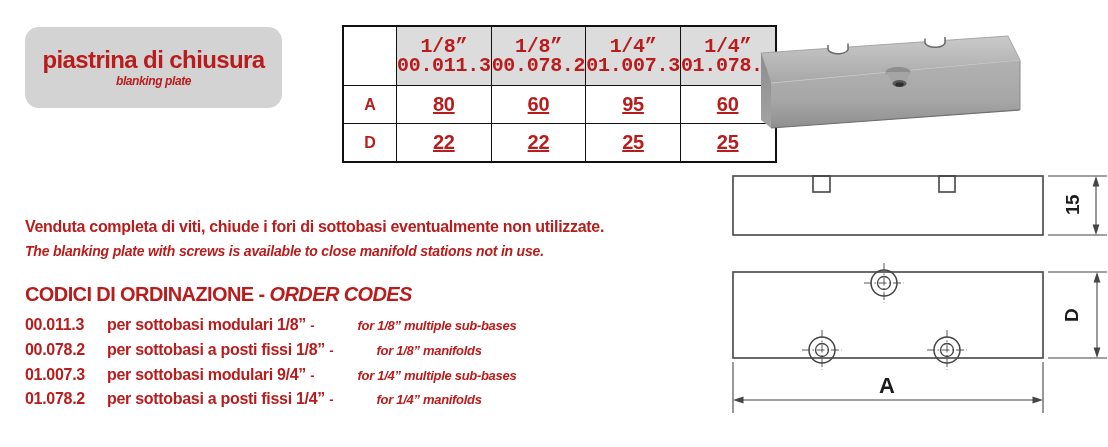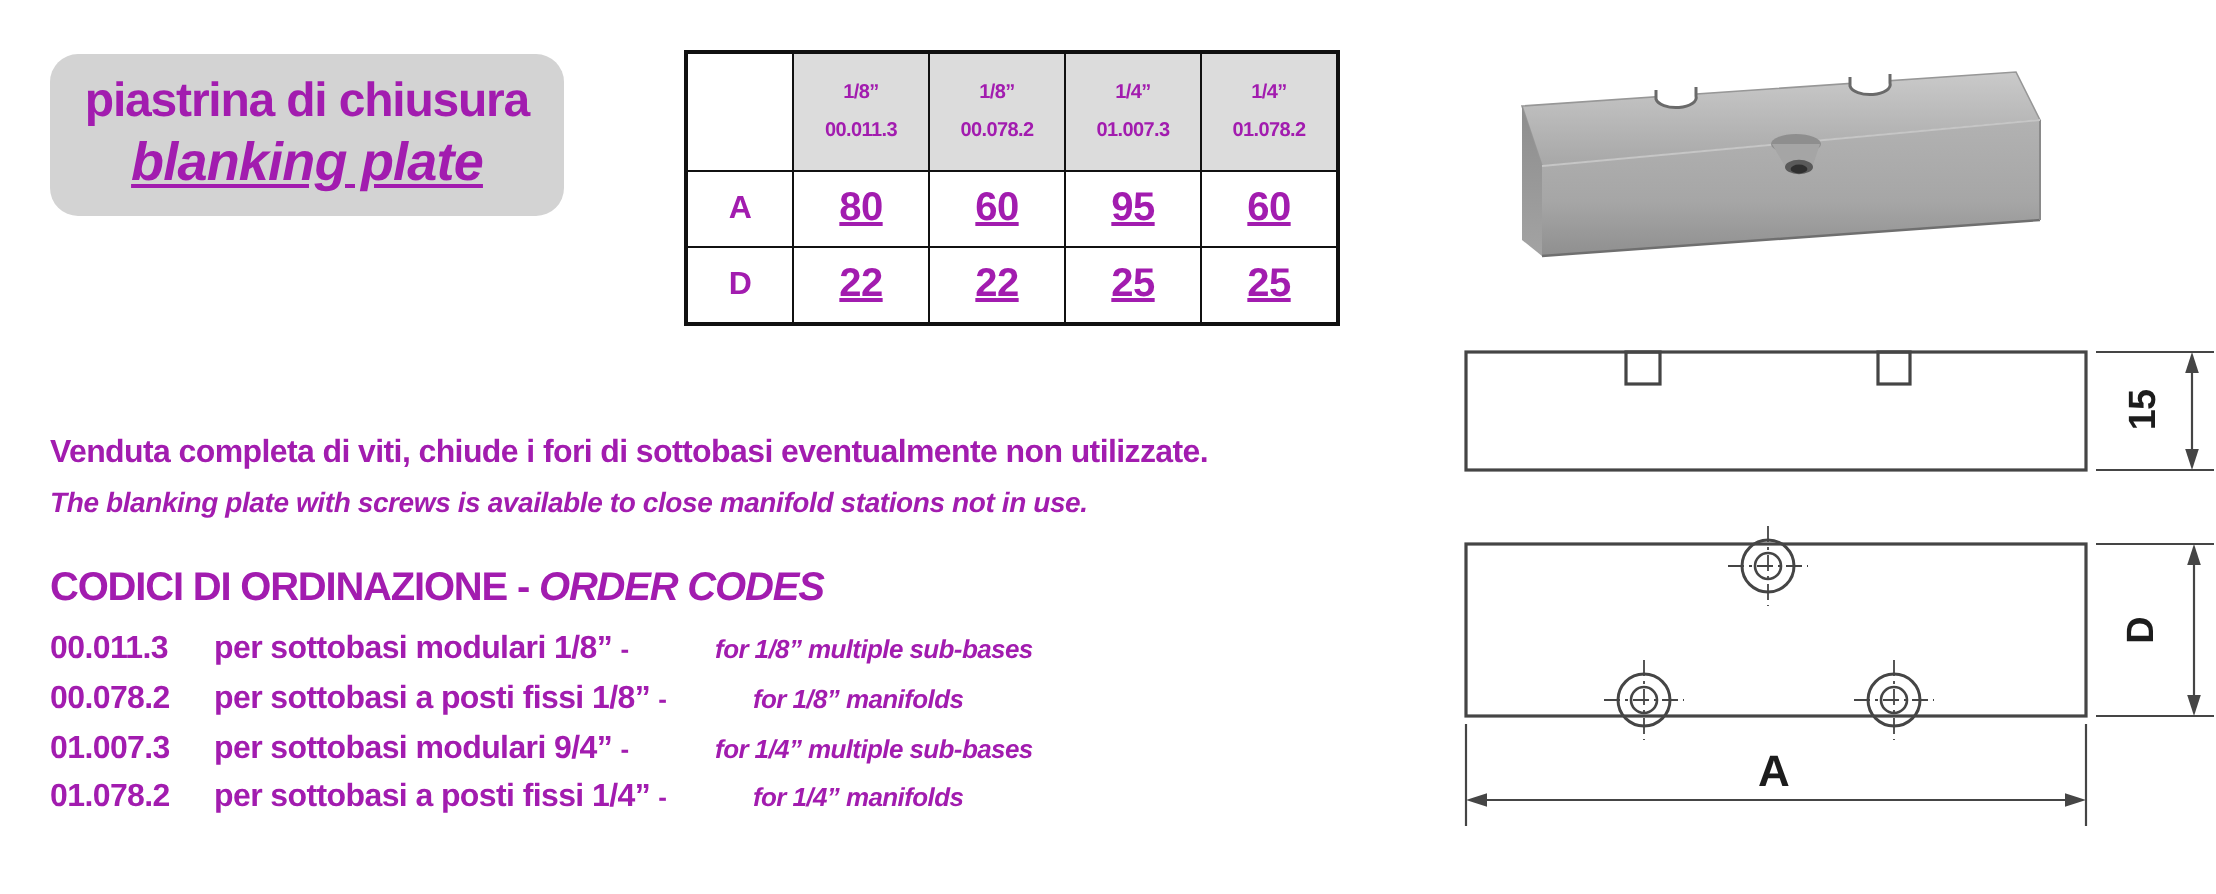--- a/index.html
+++ b/index.html
@@ -1,38 +1,38 @@
 <!DOCTYPE html>
 <html><head>
 <meta charset="utf-8">
 <style>
   html,body{margin:0;padding:0;background:#fff;}
   .page{
     position:relative;width:1108px;height:447px;background:#ffffff;
-    font-family:"Liberation Sans",sans-serif;color:#a21caf;overflow:hidden;
+    font-family:"Liberation Sans",sans-serif;color:#b91c1c;overflow:hidden;
   }
   
   .title-box{
     position:absolute;left:25px;top:27px;width:257px;height:81px;
     background:#d3d3d3;border-radius:14px;
     display:flex;flex-direction:column;justify-content:center;align-items:center;
   }
   .title-it{font-size:24px;font-weight:bold;letter-spacing:-0.6px;line-height:1.1;}
-  .title-en{font-size:27px;font-weight:bold;font-style:italic;letter-spacing:-0.4px;margin-top:1px;text-decoration:underline;}
+  .title-en{font-size:12px;font-weight:bold;font-style:italic;letter-spacing:-0.4px;margin-top:1px;}
 
   
   .spec-table{
     position:absolute;left:342px;top:25px;border-collapse:collapse;
     table-layout:fixed;border:2px solid #111;
   }
   .spec-table th,.spec-table td{
     border:1.6px solid #111;text-align:center;vertical-align:middle;
     font-weight:bold;padding:0;letter-spacing:-0.3px;
   }
-  .spec-table thead th{width:67px;height:58px;background:#dcdcdc;font-size:10px;line-height:19px;}
+  .spec-table thead th{width:67px;height:58px;background:#dcdcdc;font-size:20px;line-height:19px;font-family:Liberation Mono, monospace;}
   .spec-table thead th.corner{width:52px;background:#ffffff;}
   .spec-table tbody th{font-size:16px;height:37px;background:#fff;}
   .spec-table tbody td{font-size:20px;height:37px;background:#fff;text-decoration:underline;}
 
   
   .desc-it{position:absolute;left:25px;top:218px;font-size:16px;font-weight:bold;letter-spacing:-0.3px;white-space:nowrap;margin:0;text-align:center;}
   .desc-en{position:absolute;left:25px;top:243px;font-size:14px;font-weight:bold;font-style:italic;letter-spacing:-0.2px;white-space:nowrap;margin:0;text-align:right;}
 
   
   .order-heading{position:absolute;left:25px;top:283px;margin:0;font-size:20px;font-weight:bold;letter-spacing:-0.6px;white-space:nowrap;}

